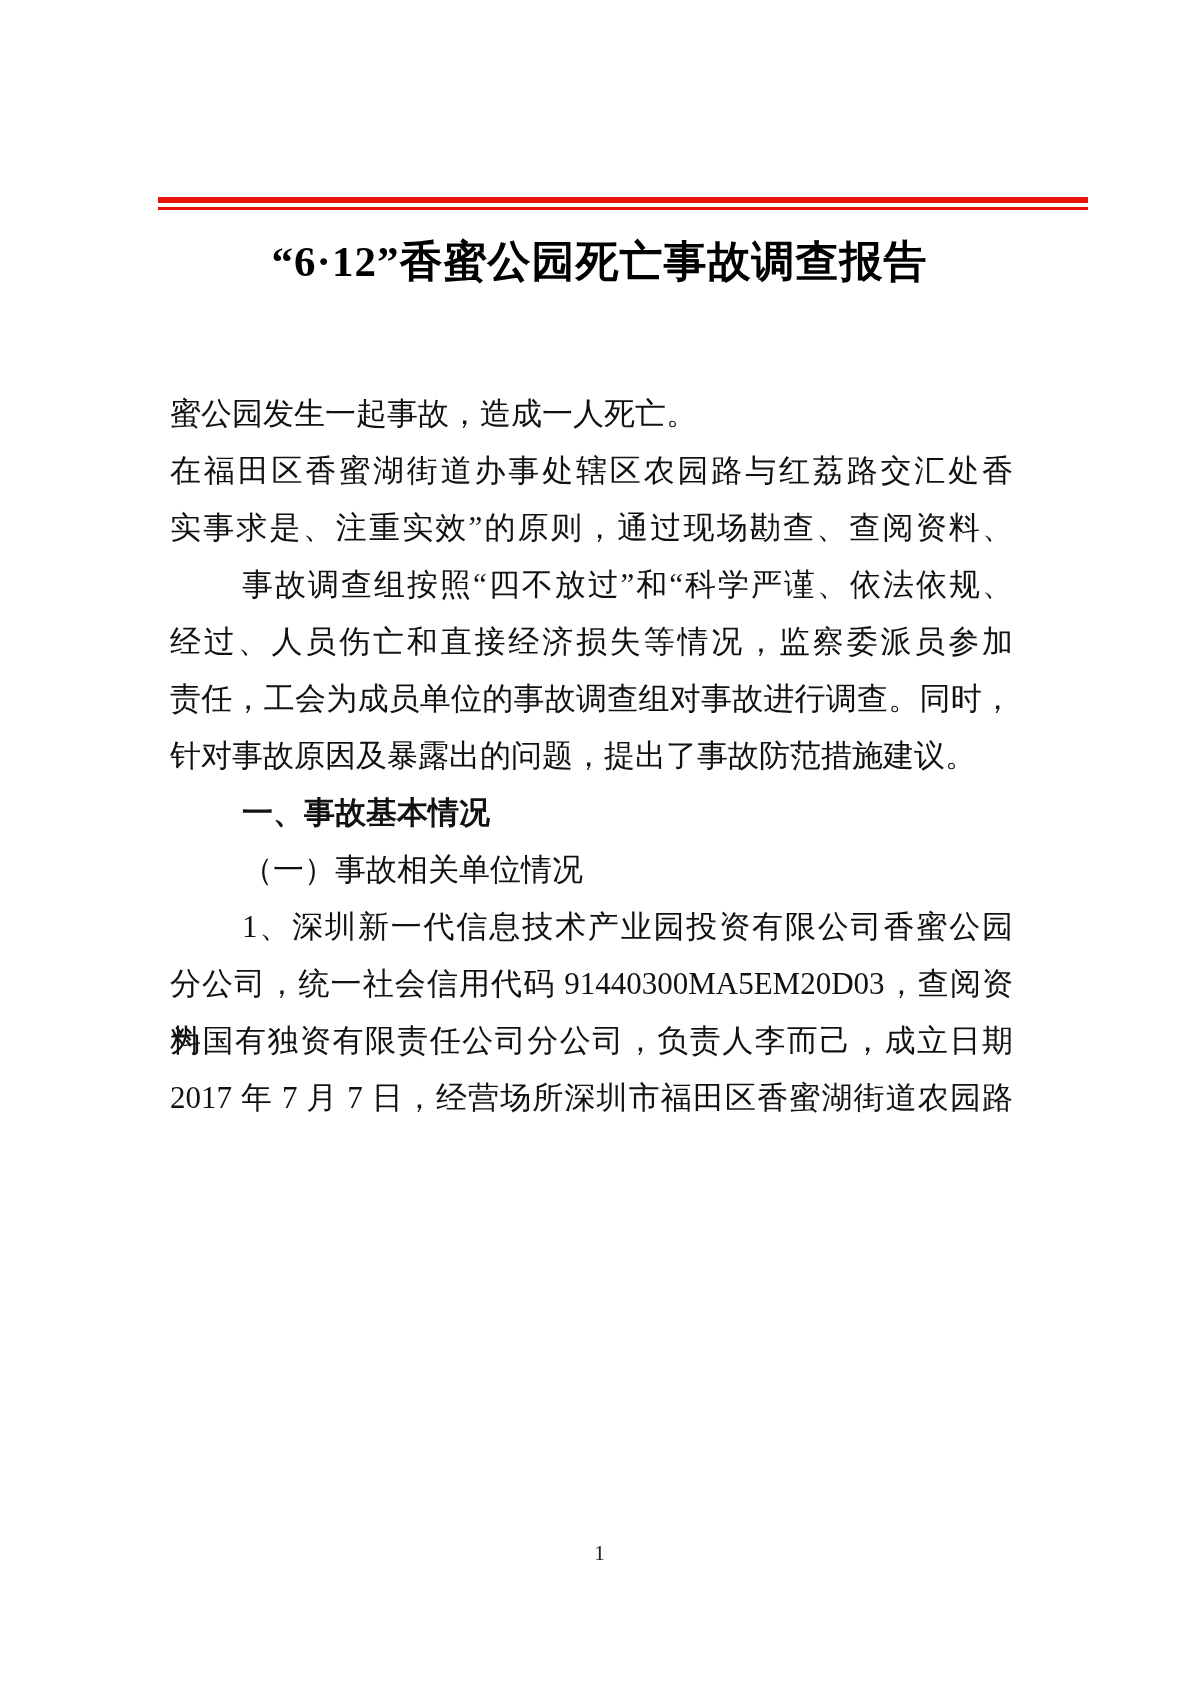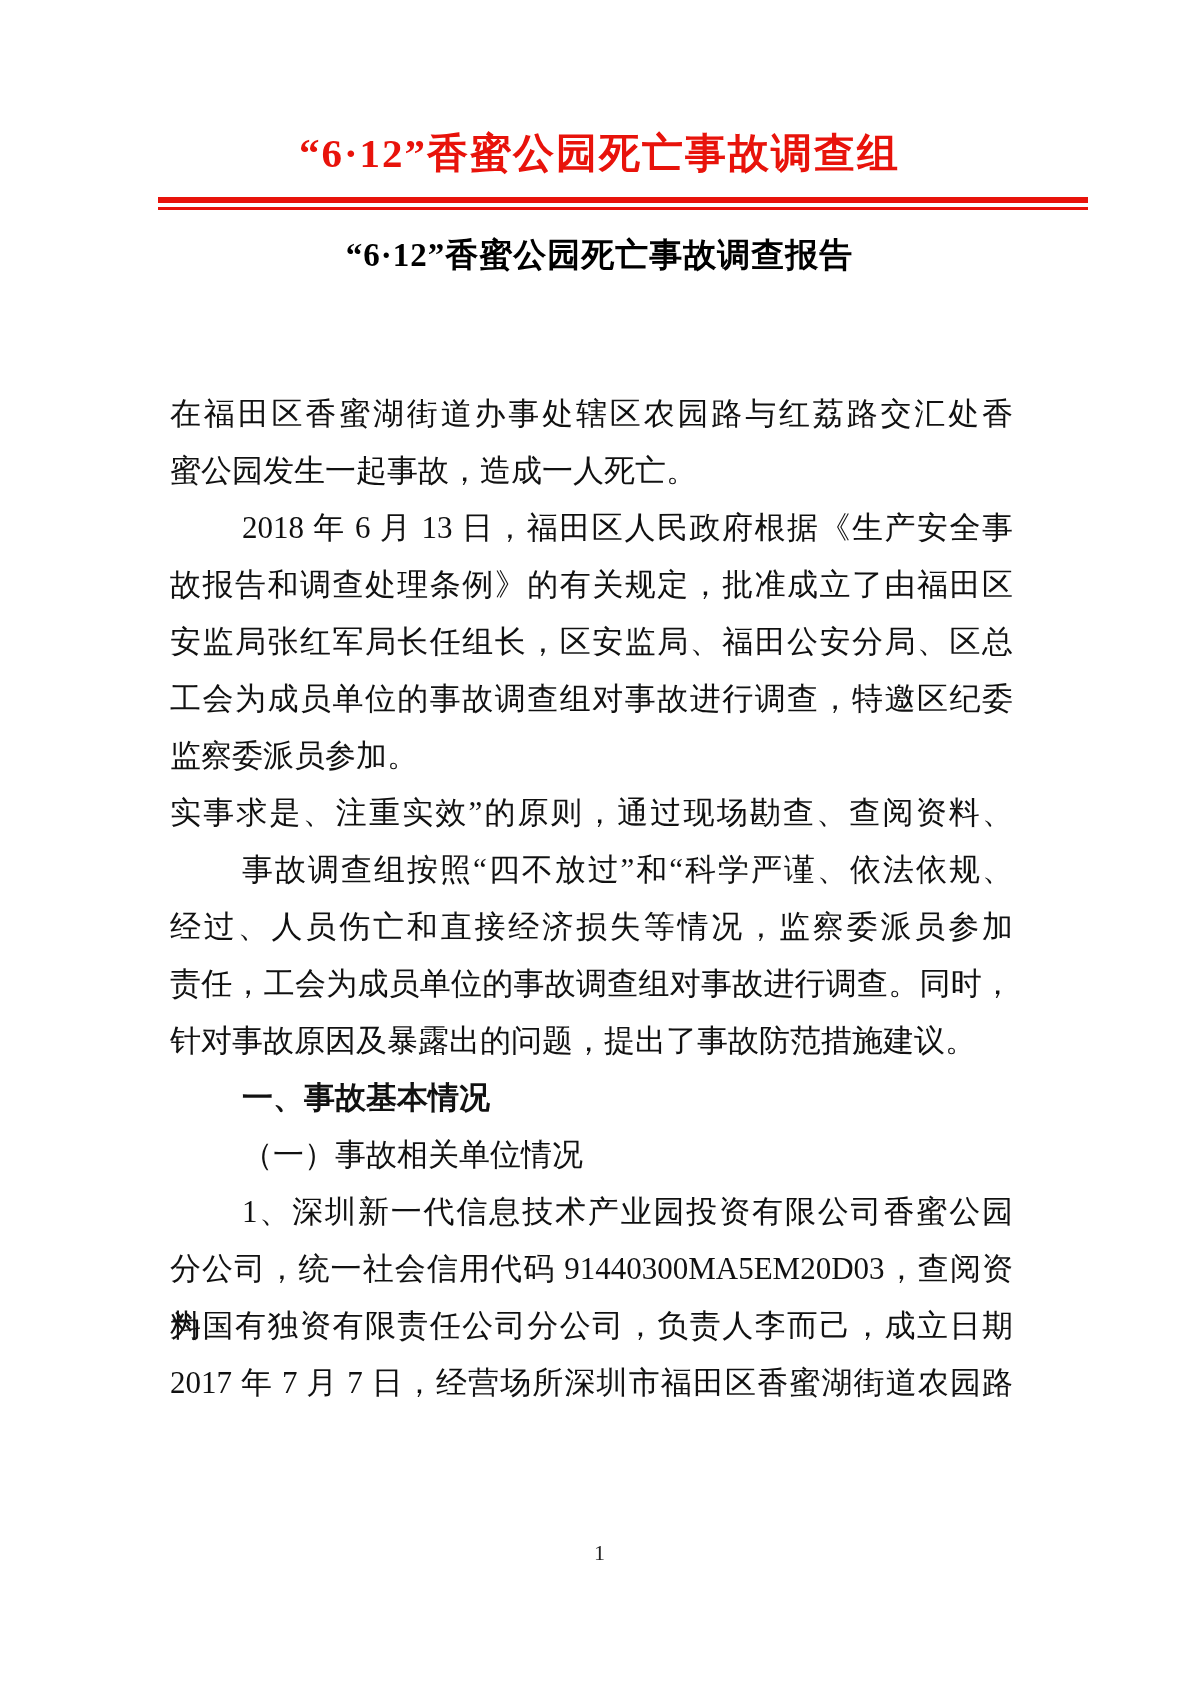--- a/index.html
+++ b/index.html
@@ -36,21 +36,21 @@
     border-top: 6px solid var(--accent, #e8130b);
     border-bottom: 3px solid var(--accent, #e8130b);
   }
   .doc-title {
     position: absolute;
     top: 233px;
     left: 0;
     width: 100%;
     margin: 0;
     text-align: center;
-    font-size: 33px;
+    font-size: 43px;
     font-weight: bold;
     letter-spacing: 1px;
     color: #000000;
   }
   .doc-body {
     position: absolute;
     top: 385px;
     left: 170px;
     width: 843px;
     font-size: 31px;
@@ -86,37 +86,29 @@
     width: 100%;
     text-align: center;
     font-size: 22px;
     color: #222222;
   }
 </style>
 </head>
 <body>
 
 <div class="page">
-  <div class="red-header">“6·12”香蜜公园死亡事故调查组</div>
 
   <div class="red-rule"></div>
 
   <h1 class="doc-title">“6·12”香蜜公园死亡事故调查报告</h1>
 
   <div class="doc-body">
       <div>
+        <div class="line no-just">蜜公园发生一起事故，造成一人死亡。</div>
         <div class="line">在福田区香蜜湖街道办事处辖区农园路与红荔路交汇处香</div>
-        <div class="line no-just">蜜公园发生一起事故，造成一人死亡。</div>
-      </div>
-      <div>
-        <div class="line indent">2018 年 6 月 13 日，福田区人民政府根据《生产安全事</div>
-        <div class="line">故报告和调查处理条例》的有关规定，批准成立了由福田区</div>
-        <div class="line">安监局张红军局长任组长，区安监局、福田公安分局、区总</div>
-        <div class="line">工会为成员单位的事故调查组对事故进行调查，特邀区纪委</div>
-        <div class="line no-just">监察委派员参加。</div>
       </div>
       <div>
         <div class="line">实事求是、注重实效”的原则，通过现场勘查、查阅资料、</div>
         <div class="line indent">事故调查组按照“四不放过”和“科学严谨、依法依规、</div>
         <div class="line">经过、人员伤亡和直接经济损失等情况，监察委派员参加</div>
         <div class="line">责任，工会为成员单位的事故调查组对事故进行调查。同时，</div>
         <div class="line no-just">针对事故原因及暴露出的问题，提出了事故防范措施建议。</div>
       </div>
       <div class="line no-just indent"><span class="hb">一、事故</span><span class="hn">基本情况</span></div>
       <div class="line no-just indent">（一）事故相关单位情况</div>

